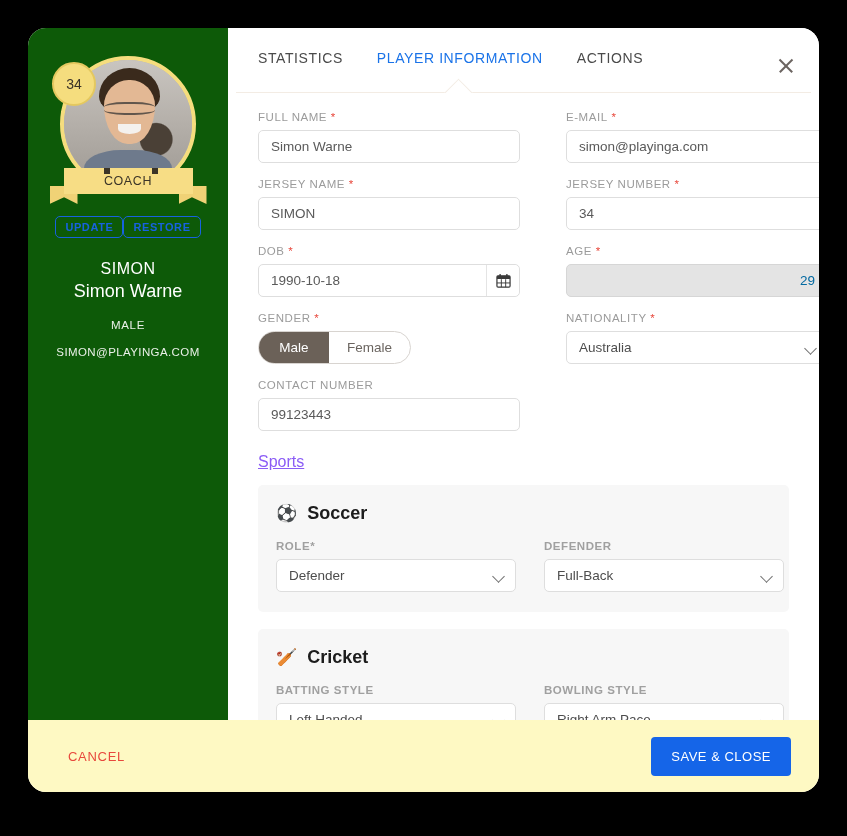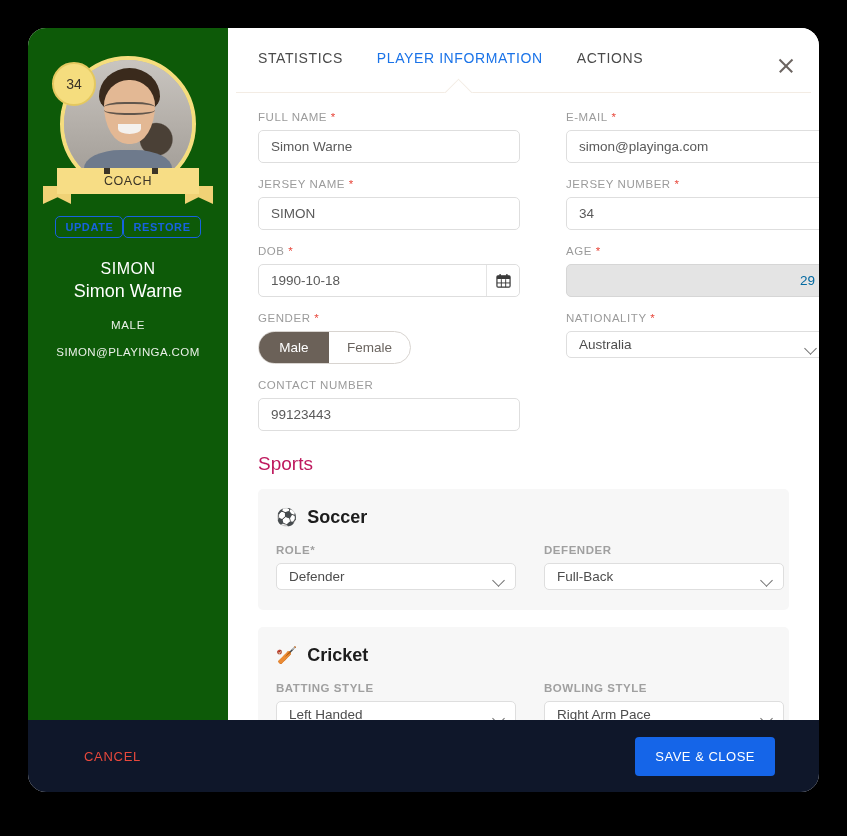--- a/index.html
+++ b/index.html
@@ -118,21 +118,21 @@
     border: 2px solid #e4c85f;
     color: #3b3427;
     font-size: 14px;
     line-height: 40px;
     text-align: center;
     z-index: 3;
   }
 
   .ribbon {
     position: relative;
-    width: 142px;
+    width: 129px;
     margin: -24px auto 0 auto;
     z-index: 4;
   }
   .ribbon-main {
     position: relative;
     height: 26px;
     background: #f7dd85;
     color: #3b3427;
     font-size: 12.5px;
     letter-spacing: .6px;
@@ -338,21 +338,21 @@
     position: absolute;
     right: 13px; top: 13px;
     width: 9px; height: 9px;
     border-right: 1.6px solid #6f6f6f;
     border-bottom: 1.6px solid #6f6f6f;
     transform: rotate(45deg);
     pointer-events: none;
   }
   .fselect {
     width: 100%;
-    height: 27px;
+    height: 33px;
     border: 1px solid #dedede;
     border-radius: 5px;
     background: #ffffff;
     padding: 0 38px 0 12px;
     font-size: 13.5px;
     color: #4d4d4d;
     font-family: "Liberation Sans", sans-serif;
     appearance: none;
     outline: none;
     cursor: pointer;
@@ -375,23 +375,24 @@
     font-size: 13.5px;
     color: #6b6560;
     cursor: pointer;
   }
   .toggle-opt.on {
     background: #6b6158;
     color: #ffffff;
   }
 
   .section-title {
-    font-size: 19px;
-    color: #be185d;
+    font-size: 16px;
+    color: #8b5cf6;
     margin: 22px 0 14px 0;
+    text-decoration: underline;
   }
 
   .sport-card {
     background: #f7f7f7;
     border-radius: 5px;
     padding: 18px 18px 20px 18px;
     margin-bottom: 17px;
   }
   .sport-head {
     display: flex;
@@ -405,25 +406,25 @@
   .sport-emoji { font-size: 17px; line-height: 1; }
   .sport-card .flabel { color: #a0a0a0; font-weight: bold; }
   .sport-card .fselect { background: #ffffff; }
   .sport-row { display: flex; gap: 28px; }
   .sport-col { width: 240px; flex: 0 0 240px; }
 
   
   #footer {
     flex: 0 0 auto;
     height: 72px;
-    background: #0f172a;
+    background: #fef9c3;
     display: flex;
     align-items: center;
     justify-content: space-between;
-    padding: 0 44px;
+    padding: 0 28px;
   }
   #cancel-link {
     background: none;
     border: none;
     color: #e8483c;
     font-size: 13px;
     letter-spacing: .7px;
     padding: 8px 12px;
     cursor: pointer;
     font-family: "Liberation Sans", sans-serif;

